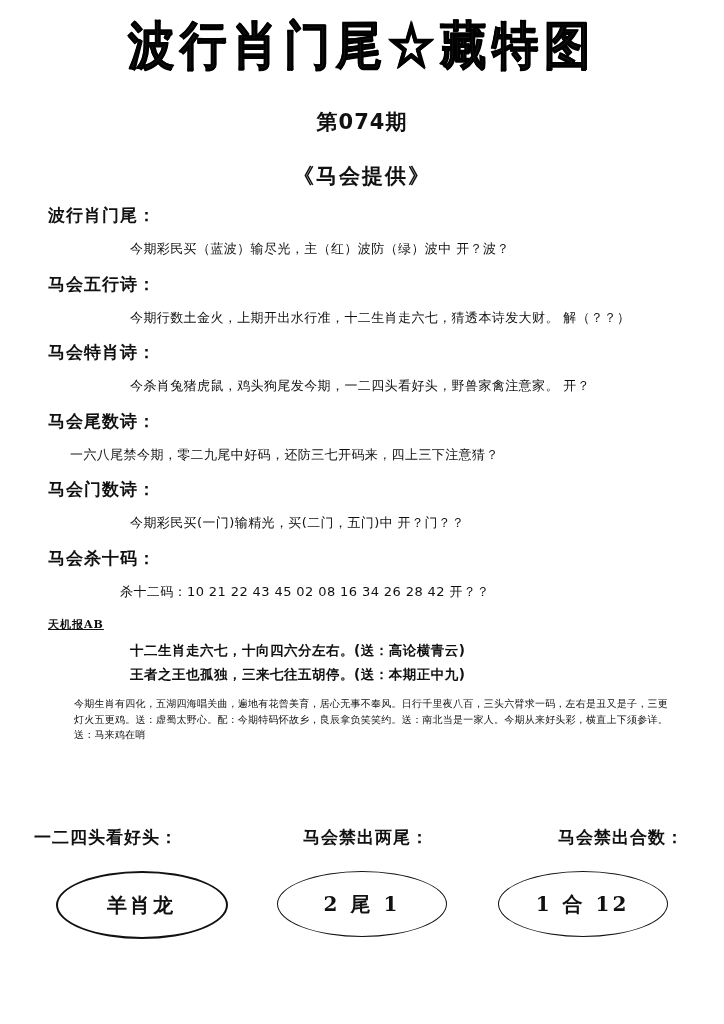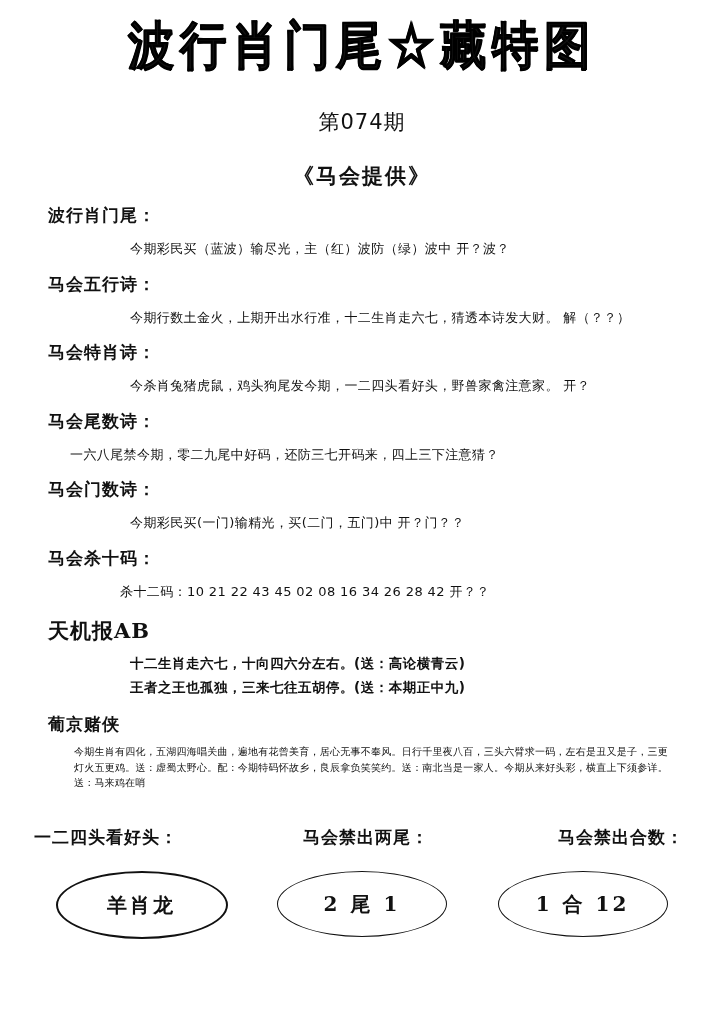--- a/index.html
+++ b/index.html
@@ -36,21 +36,21 @@
     line-height: 1;
     -webkit-text-stroke: 0.6px #000;
     transform: scaleY(1.12);
     display: inline-block;
     text-shadow: 1px 0 0 #000, 0 1px 0 #000;
   }
   .issue {
     text-align: center;
     font-family: "DejaVu Sans", sans-serif;
     font-size: 21px;
-    font-weight: normal;
+    font-weight: bold;
     margin-top: 22px;
     letter-spacing: 1px;
   }
   .provider {
     text-align: center;
     font-family: "DejaVu Serif", serif;
     font-size: 21px;
     font-weight: bold;
     margin-top: 26px;
     letter-spacing: 2px;
@@ -70,24 +70,25 @@
     font-size: 13px;
     line-height: 1.5;
     margin: 12px 0 0 96px;
     letter-spacing: 0.4px;
   }
   .sec-body.indent-small { margin-left: 36px; }
   .sec-body.indent-tiny { margin-left: 86px; }
   
   .ab-title {
     font-family: "DejaVu Serif", serif;
-    font-size: 21px;
+    font-size: 11px;
     font-weight: bold;
     margin: 16px 0 0 14px;
     letter-spacing: 1px;
+    text-decoration: underline;
   }
   .ab-line {
     font-size: 13.5px;
     font-weight: bold;
     margin: 10px 0 0 96px;
     letter-spacing: 0.5px;
   }
   .ab-line.second { margin-top: 6px; }
   
   .poem-title {
@@ -191,21 +192,20 @@
     <div class="sec-body indent-tiny">杀十二码：10 21 22 43 45 02 08 16 34 26 28 42 开？？</div>
   </div>
 
   <div class="section">
     <div class="ab-title">天机报AB</div>
     <div class="ab-line">十二生肖走六七，十向四六分左右。(送：高论横青云)</div>
     <div class="ab-line second">王者之王也孤独，三来七往五胡停。(送：本期正中九)</div>
   </div>
 
   <div class="section">
-    <div class="poem-title">葡京赌侠</div>
     <div class="poem-body">今期生肖有四化，五湖四海唱关曲，遍地有花曾美育，居心无事不奉风。日行千里夜八百，三头六臂求一码，左右是丑又是子，三更灯火五更鸡。送：虚蜀太野心。配：今期特码怀故乡，良辰拿负笑笑约。送：南北当是一家人。今期从来好头彩，横直上下须参详。送：马来鸡在哨</div>
   </div>
 
   <div class="forecast">
     <div class="fc-col">
       <div class="fc-label">一二四头看好头：</div>
       <div class="ellipse-wrap">
         <div class="ellipse">羊肖龙</div>
       </div>
     </div>

